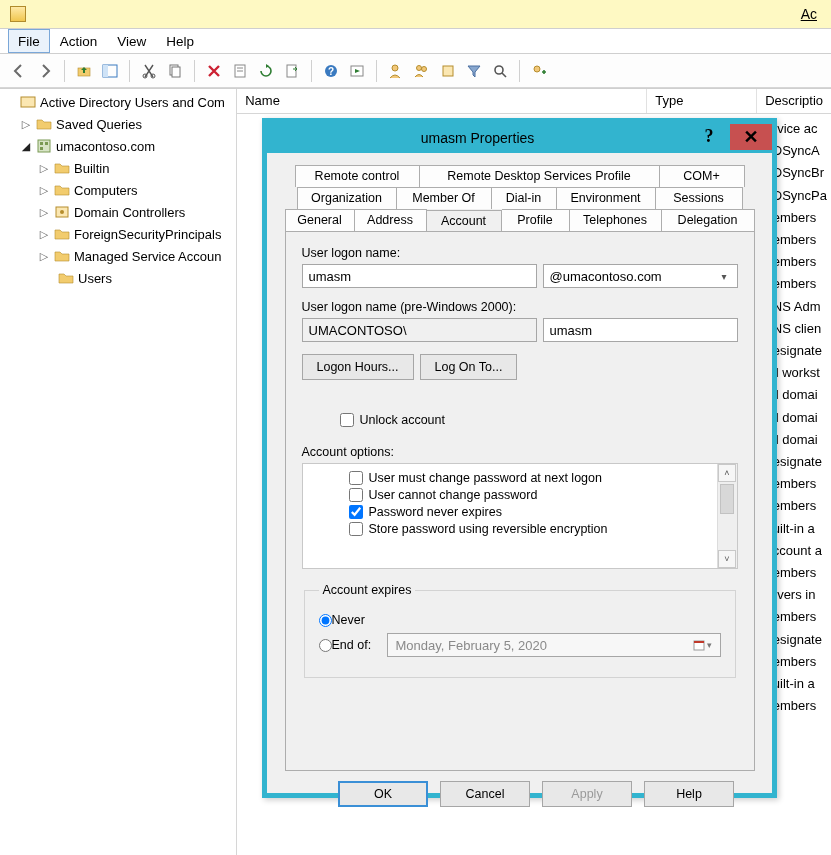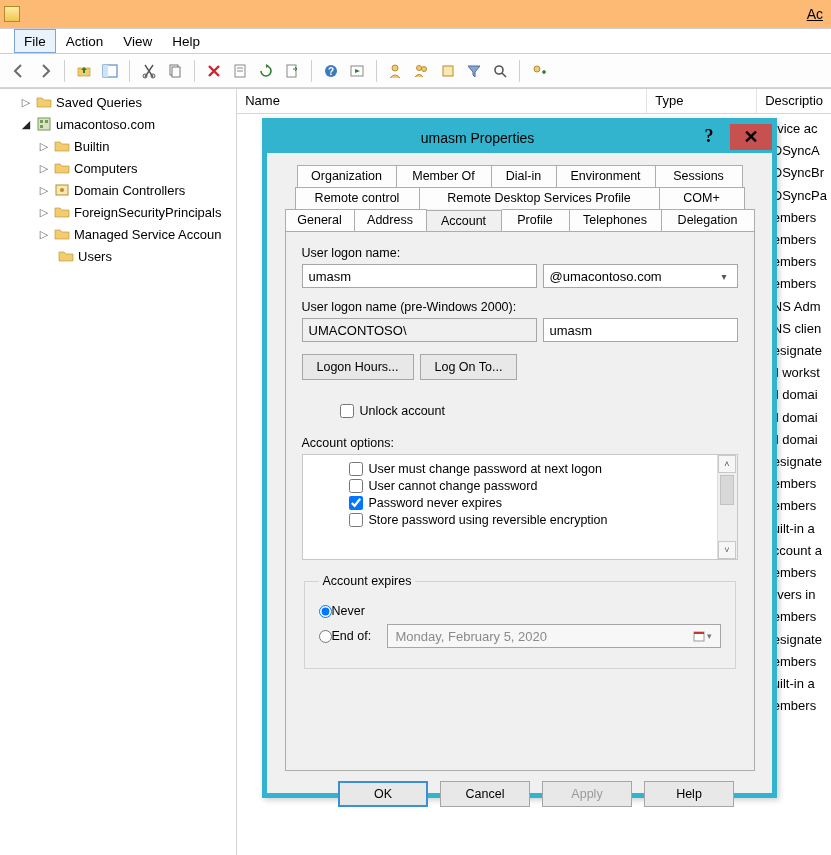--- a/index.html
+++ b/index.html
@@ -9,41 +9,41 @@
     font-size: 13px;
     background: #fff;
     color: #000;
     width: 831px;
     height: 855px;
     overflow: hidden;
     position: relative;
   }
   .title-bar {
     height: 29px;
-    background: #fdba74;
+    background: #fef9c3;
     border-bottom: 1px solid #cfcfcf;
     display: flex;
     align-items: center;
-    padding: 0 4px;
+    padding: 0 10px;
     text-decoration: underline;
   }
   .title-bar .app-icon {
     width: 16px; height: 16px;
     background: linear-gradient(#ffe9a6,#f0c64f);
     border:1px solid #b08b2c;
     margin-right: 8px;
   }
   .title-text { flex: 1; text-align: right; padding-right:4px; font-size:14px;}
   .menu-bar {
     height: 25px;
     display: flex;
     align-items: stretch;
     border-bottom: 1px solid #cfcfcf;
     background:#fff;
-    padding-left:14px;
+    padding-left:8px;
   }
   .menu-item {
     padding: 3px 10px 0 10px;
     line-height: 20px;
     font-size: 13.5px;
   }
   .menu-item.selected {
     border:1px solid #7aa7d8;
     background:#eaf2fb;
     padding:2px 9px 0 9px;
@@ -359,20 +359,27 @@
   <div class="tbtn">
       <svg viewBox="0 0 16 16">
         <circle cx="6" cy="6" r="3" fill="#f2c879" stroke="#b58d2e"></circle>
         <path d="M11 9 L15 9 M13 7 L13 11" stroke="#2e7d32" stroke-width="1.6"></path>
       </svg>
     </div>
 </div>
 
 <div class="main-area">
   <div class="left-pane">
+    <div class="tree-row">
+      <span class="chev"></span>
+      <svg class="ficon" viewBox="0 0 16 16">
+          <rect x="1" y="3" width="14" height="10" fill="#fbe7b2" stroke="#b58d2e"></rect>
+        </svg>
+      <span>Active Directory Users and Com</span>
+    </div>
     <div class="tree-row indent1">
       <span class="chev">▷</span>
       <svg class="ficon" viewBox="0 0 16 16">
           <path d="M1 4h5l2 2h7v7H1z" class="folder-ic"></path>
         </svg>
       <span>Saved Queries</span>
     </div>
     <div class="tree-row indent1">
       <span class="chev open">◢</span>
       <svg class="ficon" viewBox="0 0 16 16">
@@ -472,31 +479,31 @@
 
 <div class="dialog">
   <div class="dlg-title">
     <div class="ttl">umasm Properties</div>
     <div class="dlgbtn help">?</div>
     <div class="dlgbtn close">✕</div>
   </div>
   <div class="dlg-body">
     <div class="tabs">
       <div class="tab-rows">
+        <div class="tab-row r2">
+          <div class="tab">Remote control</div>
+          <div class="tab">Remote Desktop Services Profile</div>
+          <div class="tab">COM+</div>
+        </div>
         <div class="tab-row r1">
           <div class="tab">Organization</div>
           <div class="tab">Member Of</div>
           <div class="tab">Dial-in</div>
           <div class="tab">Environment</div>
           <div class="tab">Sessions</div>
-        </div>
-        <div class="tab-row r2">
-          <div class="tab">Remote control</div>
-          <div class="tab">Remote Desktop Services Profile</div>
-          <div class="tab">COM+</div>
         </div>
         <div class="tab-row r3">
           <div class="tab">General</div>
           <div class="tab">Address</div>
           <div class="tab">Account</div>
           <div class="tab">Profile</div>
           <div class="tab">Telephones</div>
           <div class="tab">Delegation</div>
         </div>
       </div>
@@ -507,21 +514,21 @@
           <div class="combo" style="width:195px">
             <span>@umacontoso.com</span>
             <span class="arr">▾</span>
           </div>
         </div>
         <div class="lbl">User logon name (pre-Windows 2000):</div>
         <div class="row">
           <input type="text" style="flex: 1 1 0%; background: rgb(240, 240, 240);" readonly="" value="UMACONTOSO\">
           <input type="text" style="width: 195px;" value="umasm">
         </div>
-        <div class="row" style="margin-bottom:24px">
+        <div class="row" style="margin-bottom:33px">
           <button class="btn">Logon Hours...</button>
           <button class="btn">Log On To...</button>
         </div>
         <label class="chk">
           <input type="checkbox" style="">
           <span>Unlock account</span>
         </label>
 
         <div class="lbl" style="margin-top:18px">Account options:</div>
         <div class="opts-box">

